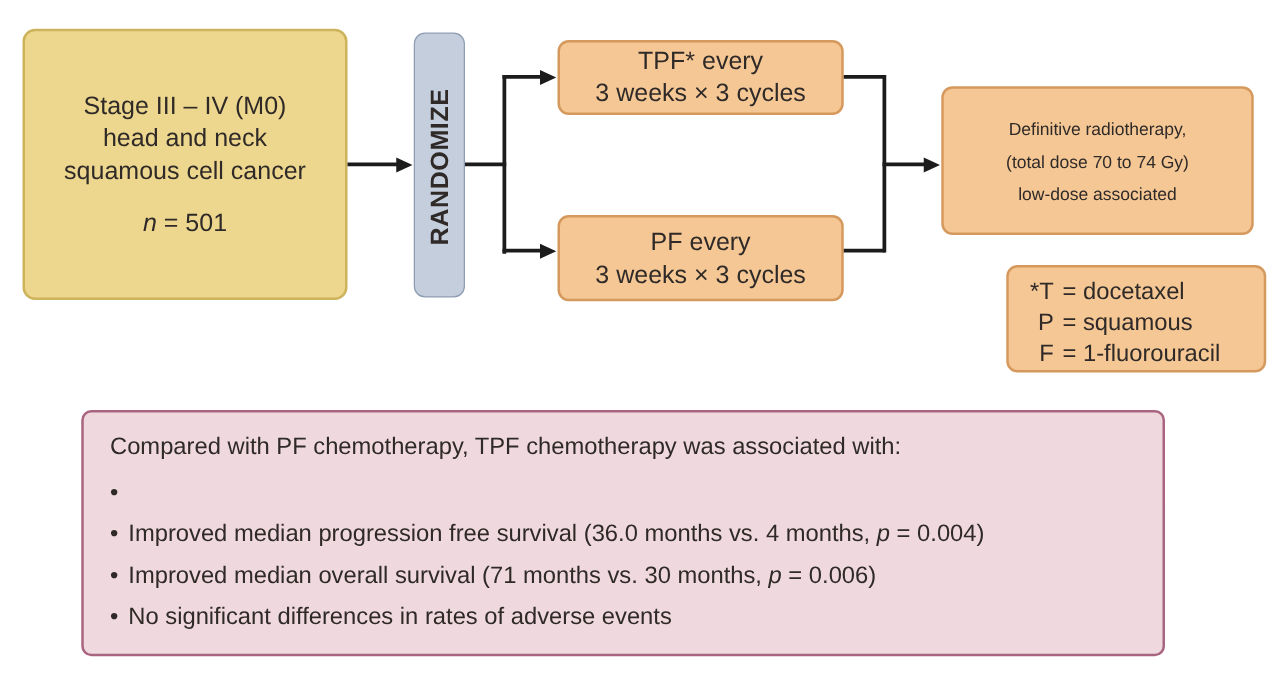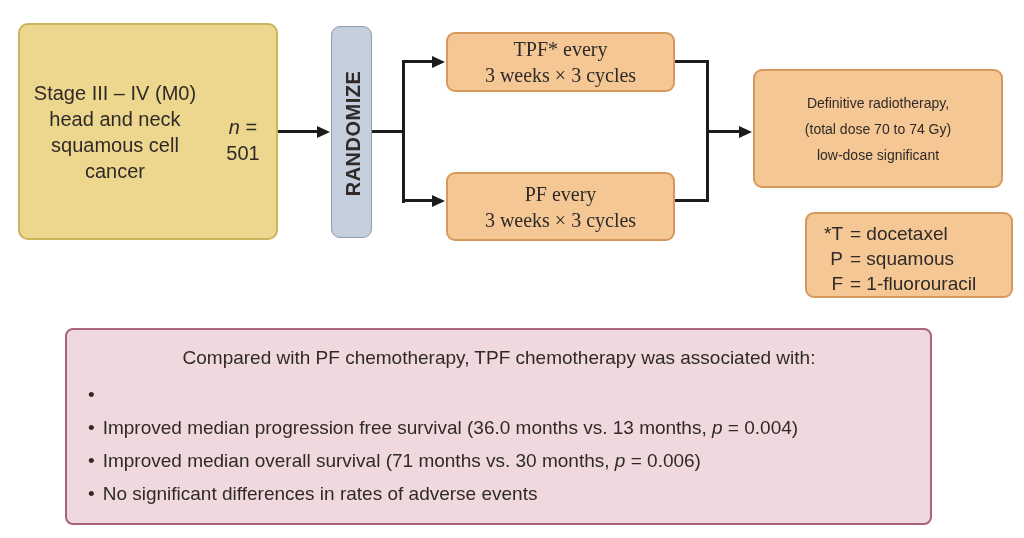--- a/index.html
+++ b/index.html
@@ -7,39 +7,39 @@
     position:relative; width:1024px; height:538px;
     background:#ffffff; overflow:hidden;
     font-family:"Liberation Sans", sans-serif;
     color:#2f2a28;
   }
   .box { position:absolute; box-sizing:border-box; border:2px solid; }
 
   
   #population-box {
     left:18px; top:23px; width:260px; height:217px; border-radius:10px;
-    display:flex; align-items:center; justify-content:center;
+    display:flex; flex-direction:column; align-items:center; justify-content:center;
     text-align:center; font-size:20px; line-height:26px;
   }
   #population-n { margin-top:16px; }
 
   
   #randomize-box { left:331px; top:26px; width:41px; height:212px; border-radius:9px; border-width:1.5px; }
   #randomize-label {
     position:absolute; width:212px; height:41px; left:-85.5px; top:85.5px;
     transform:rotate(-90deg);
     display:flex; align-items:center; justify-content:center;
     font-weight:bold; font-size:20px; letter-spacing:0.5px;
   }
 
   
   .arm {
     width:229px; border-radius:9px;
     display:flex; flex-direction:column; align-items:center; justify-content:center;
-    text-align:center; font-size:20px; line-height:26px;font-family:Liberation Serif, serif;
+    text-align:center; font-size:20px; line-height:26px;
   }
   #arm-top-box { left:446px; top:32px; height:60px; }
   #arm-bottom-box { left:446px; top:172px; height:69px; }
 
   
   #radiotherapy-box {
     left:753px; top:69px; width:250px; height:119px; border-radius:9px;
     display:flex; flex-direction:column; align-items:center; justify-content:center;
     text-align:center; font-size:14px; line-height:26px;
   }
@@ -119,21 +119,21 @@
   <div class="hline" style="left:675px; top:199px; width:33px;"></div>
   <div class="vline" style="left:706px; top:60px; height:142px;"></div>
   <div class="hline" style="left:706px; top:130px; width:36px;"></div>
   <div class="ah" style="left:739px; top:126px;"></div>
 
   <div class="box" id="radiotherapy-box" style="background-color: rgb(244, 199, 149); border-color: rgb(214, 153, 93);">
     <div>
 
     <div>Definitive radiotherapy,</div>
         <div>(total dose 70 to 74 Gy)</div>
-        <div>low-dose significant</div>
+        <div>low-dose associated</div>
       </div>
   </div>
 
   <div class="box" id="legend-box" style="background-color: rgb(244, 199, 149); border-color: rgb(214, 153, 93);">
     <div>
 
         <div class="legend-row">
           <span class="legend-key">*T</span>
           <span class="legend-value">= docetaxel</span>
         </div>
@@ -143,31 +143,31 @@
           <span class="legend-value">= squamous</span>
         </div>
 
         <div class="legend-row">
           <span class="legend-key">F</span>
           <span class="legend-value">= 1-fluorouracil</span>
         </div>
       </div>
   </div>
 
-  <div class="box" id="results-box" style="background-color: rgb(239, 217, 223); border-color: rgb(169, 100, 128); text-align: center;">
+  <div class="box" id="results-box" style="background-color: rgb(239, 217, 223); border-color: rgb(169, 100, 128);">
     <div id="results-header">Compared with PF chemotherapy, TPF chemotherapy was associated with:</div>
     <div>
 
         <div class="bullet-line">
           <span class="bullet-marker">•</span>
         </div>
 
         <div class="bullet-line">
           <span class="bullet-marker">•</span>
-          <span class="bullet-text"><span>Improved median progression free survival (36.0 months vs. 13 months, </span><i>p</i><span> = 0.004)</span></span>
+          <span class="bullet-text"><span>Improved median progression free survival (36.0 months vs. 4 months, </span><i>p</i><span> = 0.004)</span></span>
         </div>
 
         <div class="bullet-line">
           <span class="bullet-marker">•</span>
           <span class="bullet-text"><span>Improved median overall survival (71 months vs. 30 months, </span><i>p</i><span> = 0.006)</span></span>
         </div>
 
         <div class="bullet-line">
           <span class="bullet-marker">•</span>
           <span class="bullet-text"><span>No significant differences in rates of adverse events</span><i></i><span></span></span>

